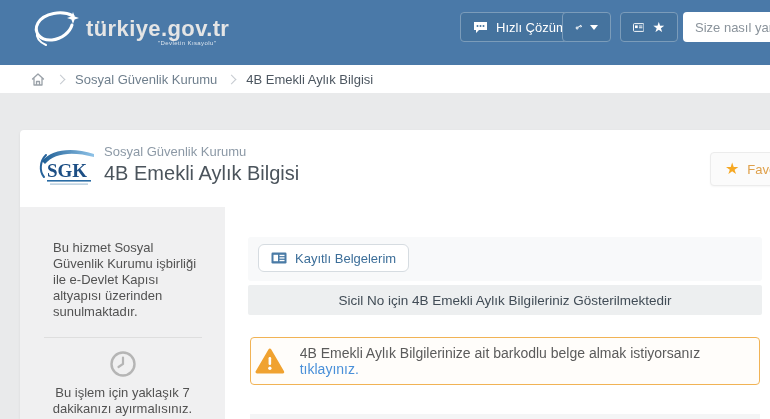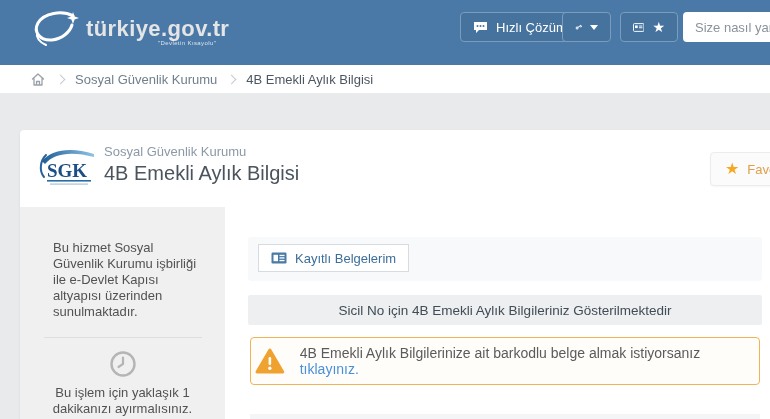--- a/index.html
+++ b/index.html
@@ -54,25 +54,25 @@
   .sb-info{margin:33px 20px 0 33px;width:152px;font-size:13px;line-height:16px;color:#525252;}
   .sb-div{width:158px;height:1px;background:#dedede;margin:17px auto 0 auto;}
   .sb-clock{display:block;margin:12px auto 0 auto;}
   .sb-dur{margin:7px auto 0 auto;width:170px;text-align:center;font-size:13px;line-height:16px;color:#525252;}
   
   .main{position:absolute;left:205px;top:77px;width:545px;height:212px;background:#fff;}
   .toolbar{position:absolute;left:23px;top:30px;width:514px;height:44px;background:#f8f9fa;border-radius:3px;}
   .saved-btn{
     position:absolute;left:10px;top:7px;height:28px;box-sizing:border-box;
     display:flex;align-items:center;gap:8px;padding:0 12px;
-    background:#fff;border:1px solid #d6dce1;border-radius:0;
+    background:#fff;border:1px solid #d6dce1;border-radius:6px;
     color:#3c6e99;font-size:13px;cursor:pointer;white-space:nowrap;
   }
   .infobar{
-    position:absolute;left:23px;top:88px;width:514px;height:30px;background:#edeff0;border-radius:2px;
+    position:absolute;left:23px;top:78px;width:514px;height:30px;background:#edeff0;border-radius:2px;
     display:flex;align-items:center;justify-content:center;
     font-size:13.5px;color:#414c56;
   }
   .warnbox{
     position:absolute;left:25px;top:130px;width:510px;height:48px;box-sizing:border-box;
     background:#fffdfa;border:1px solid #f1b355;border-radius:4px;
     display:flex;align-items:center;gap:15px;padding-left:4px;
   }
   .warn-text{font-size:14px;color:#5b5b5b;}
   .warn-link{color:#4a90d9;cursor:pointer;}
@@ -170,21 +170,21 @@
       </div>
     </div>
 
     <div class="sidebar">
       <div class="sb-info">Bu hizmet Sosyal Güvenlik Kurumu işbirliği ile e-Devlet Kapısı altyapısı üzerinden sunulmaktadır.</div>
       <div class="sb-div"></div>
       <svg class="sb-clock" width="28" height="28" viewBox="0 0 28 28">
         <circle cx="14" cy="14" r="11.5" fill="none" stroke="#b5b5b5" stroke-width="2.4"></circle>
         <path d="M14,7.5 V14 L9.5,17" fill="none" stroke="#b5b5b5" stroke-width="2.2" stroke-linecap="round"></path>
       </svg>
-      <div class="sb-dur">Bu işlem için yaklaşık 1 dakikanızı ayırmalısınız.</div>
+      <div class="sb-dur">Bu işlem için yaklaşık 7 dakikanızı ayırmalısınız.</div>
 
     </div>
 
     <div class="main">
 
       <div class="toolbar">
         <div class="saved-btn">
           <svg width="16" height="12" viewBox="0 0 16 12">
             <rect x="0.5" y="0.5" width="15" height="11" rx="1.2" fill="#4a7ba6"></rect>
             <rect x="2.5" y="2.8" width="4.5" height="6.4" fill="#fff"></rect>

